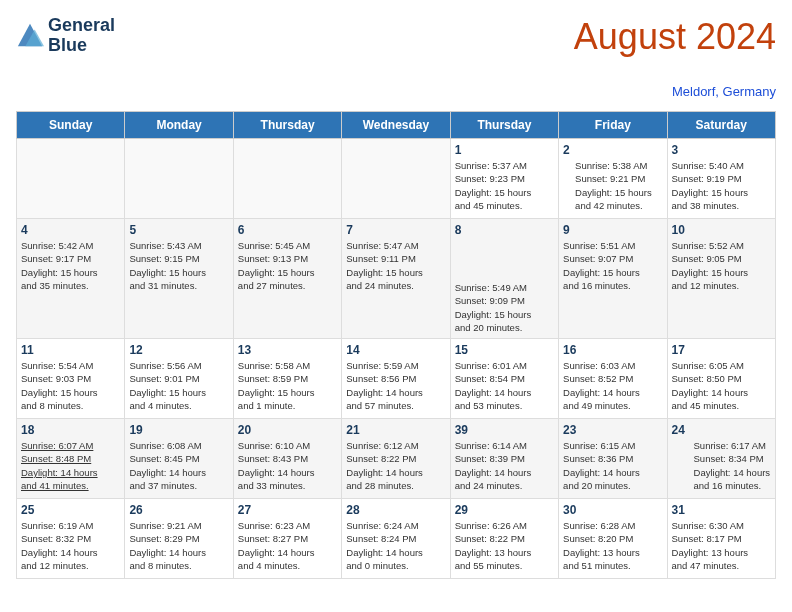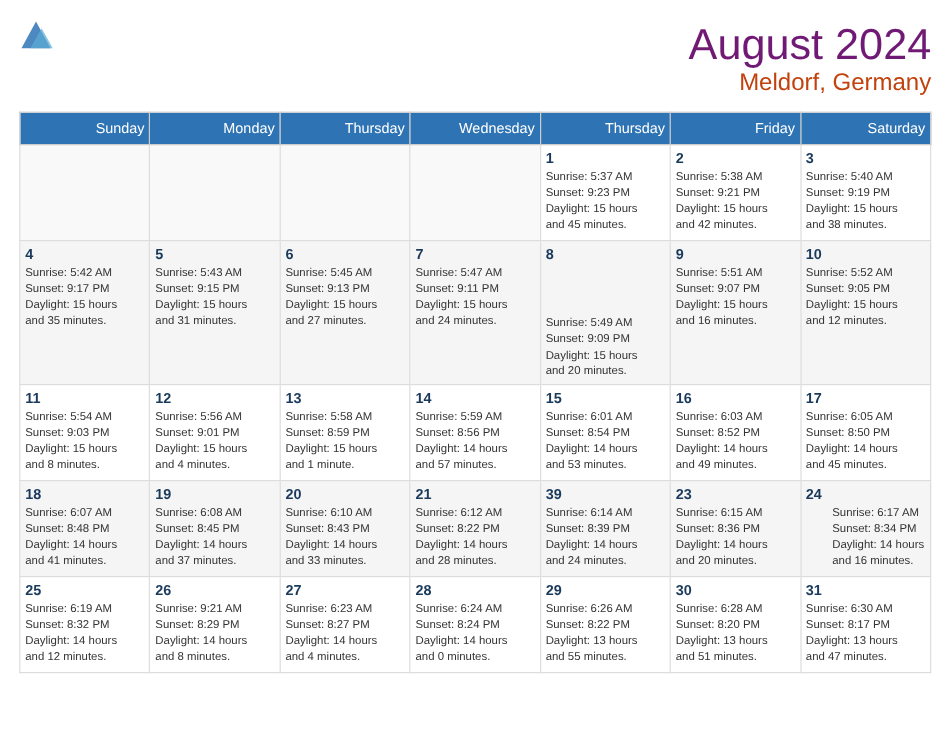--- a/index.html
+++ b/index.html
@@ -31,38 +31,39 @@
     .logo-icon {
       width: 28px;
       height: 28px;
     }
     .title-block {
       text-align: right;
     }
     .month-title {
       font-size: 36px;
       font-weight: normal;
-      color: #701a75;
+      color: #c2410c;
     }
     .location-title {
-      font-size: 20px;
-      color: #c2410c;
+      font-size: 13px;
+      color: #1d4ed8;
+      margin-top: 26px;
     }
     table {
       width: 100%;
       border-collapse: collapse;
       table-layout: fixed;
     }
     thead tr th {
       background-color: #2e74b5;
       color: #fff;
       font-size: 12px;
-      font-weight: normal;
+      font-weight: bold;
       padding: 6px 4px;
-      text-align: right;
+      text-align: center;
       border: 1px solid #ccc;
     }
     tbody tr td {
       vertical-align: top;
       font-size: 10px;
       color: #333;
       padding: 4px;
       border: 1px solid #ddd;
       height: 80px;
       background: #fff;
@@ -88,20 +89,24 @@
   </style>
 </head>
 <body>
 
 <div class="header">
   <div class="logo">
     <svg class="logo-icon" viewBox="0 0 30 30">
       <polygon points="15,2 28,26 2,26" fill="#2e74b5" opacity="0.85"></polygon>
       <polygon points="20,8 30,26 10,26" fill="#5bacd6" opacity="0.7"></polygon>
     </svg>
+    <div class="logo-text">
+      <span>General</span>
+      <span>Blue</span>
+    </div>
   </div>
   <div class="title-block">
     <div class="month-title">August 2024</div>
     <div class="location-title">Meldorf, Germany</div>
   </div>
 </div>
 
 <table>
   <thead>
     <tr id="weekday-header">
@@ -122,21 +127,21 @@
         <td class="empty-cell"></td>
         <td>
           <span class="day-num">1</span>
           <div class="cell-info" style="white-space: pre-line;">Sunrise: 5:37 AM
 Sunset: 9:23 PM
 Daylight: 15 hours
 and 45 minutes.</div>
         </td>
         <td>
           <span class="day-num">2</span>
-          <div class="cell-info" style="white-space: pre-line;">Sunrise: 5:38 AM
+          <div class="cell-info" style="white-space: pre-line; margin-left: 12px;">Sunrise: 5:38 AM
 Sunset: 9:21 PM
 Daylight: 15 hours
 and 42 minutes.</div>
         </td>
         <td>
           <span class="day-num">3</span>
           <div class="cell-info" style="white-space: pre-line;">Sunrise: 5:40 AM
 Sunset: 9:19 PM
 Daylight: 15 hours
 and 38 minutes.</div>
@@ -240,21 +245,21 @@
           <span class="day-num">17</span>
           <div class="cell-info" style="white-space: pre-line;">Sunrise: 6:05 AM
 Sunset: 8:50 PM
 Daylight: 14 hours
 and 45 minutes.</div>
         </td>
       </tr>
       <tr>
         <td>
           <span class="day-num">18</span>
-          <div class="cell-info" style="white-space: pre-line;">Sunrise: 6:07 AM
+          <div class="cell-info" style="white-space: pre-line; text-decoration: underline;">Sunrise: 6:07 AM
 Sunset: 8:48 PM
 Daylight: 14 hours
 and 41 minutes.</div>
         </td>
         <td>
           <span class="day-num">19</span>
           <div class="cell-info" style="white-space: pre-line;">Sunrise: 6:08 AM
 Sunset: 8:45 PM
 Daylight: 14 hours
 and 37 minutes.</div>

